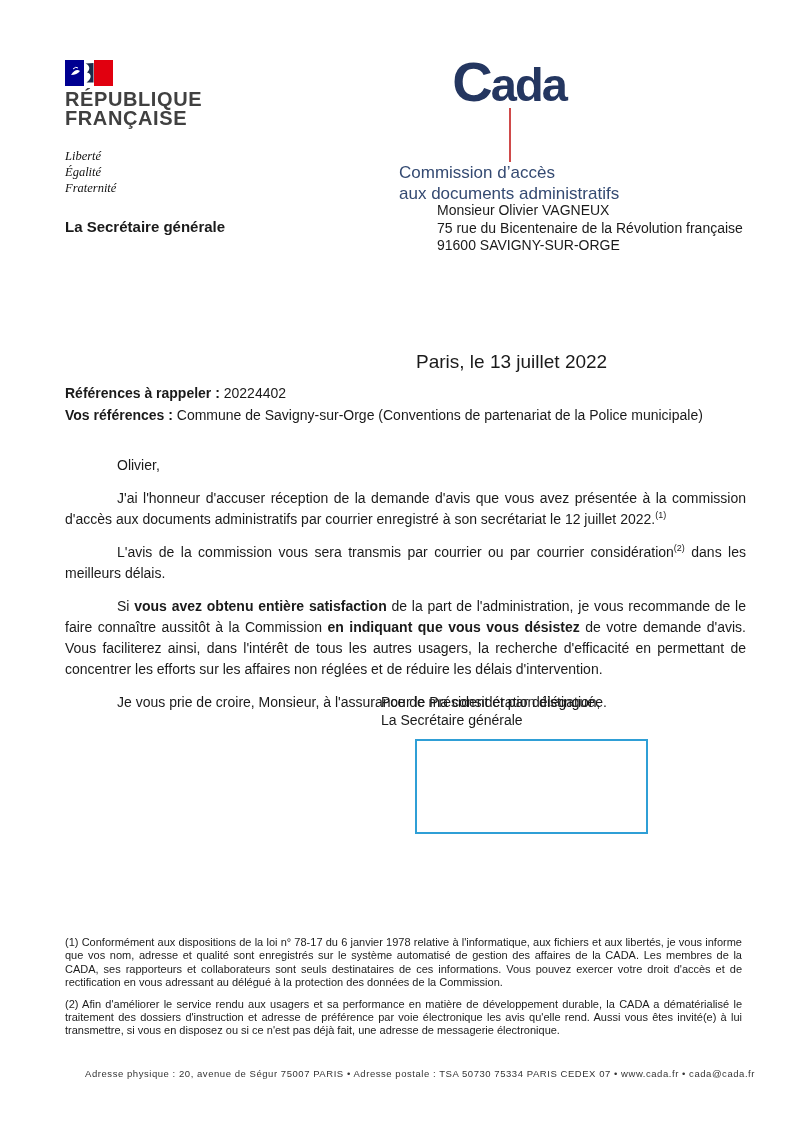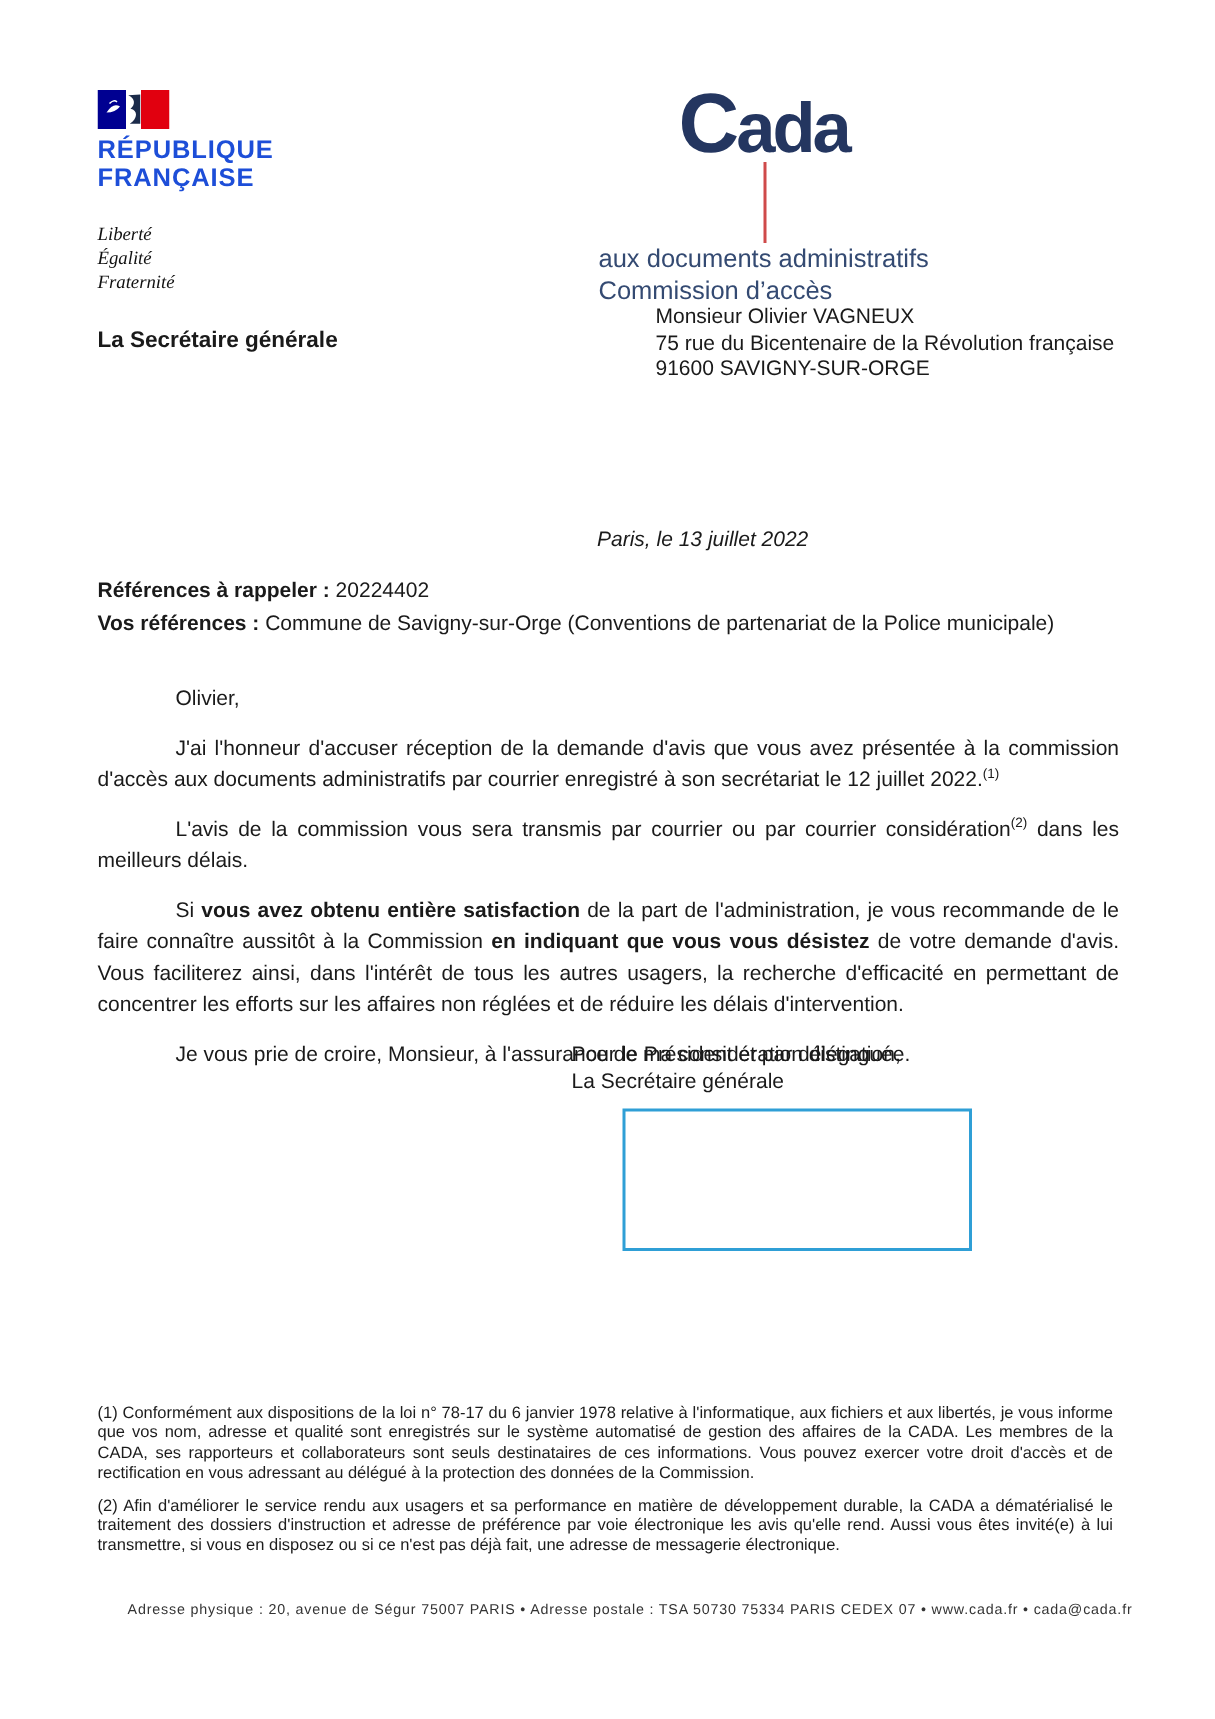--- a/index.html
+++ b/index.html
@@ -15,24 +15,24 @@
     height: 1146px;
     background: #ffffff;
     overflow: hidden;
   }
 
   
   .logo-rf { position: absolute; left: 65px; top: 60px; }
   .rf-flag { display: block; margin-bottom: 4px; }
   .rf-name {
     font-weight: bold;
-    font-size: 17px;
+    font-size: 20px;
     line-height: 19px;
     letter-spacing: 0.6px;
-    color: #1d4ed8;
+    color: #404040;
   }
   .rf-motto {
     margin-top: 20px;
     font-family: Liberation Serif, serif;
     font-style: italic;
     font-size: 12.5px;
     line-height: 16px;
     color: #111111;
   }
 
@@ -61,23 +61,22 @@
   
   .sender-title {
     position: absolute; left: 65px; top: 218px;
     font-weight: bold; font-size: 15px;
   }
   .recipient {
     position: absolute; left: 398px; top: 202px;
     font-size: 14px; line-height: 17.5px; margin-left: 39px;
   }
   .dateline {
-    position: absolute; left: 398px; top: 351px;
-    font-size: 14px;
-    font-style: italic;
+    position: absolute; left: 416px; top: 351px;
+    font-size: 19px;
   }
   .refs {
     position: absolute; left: 65px; top: 383px;
     font-size: 14px; line-height: 21.5px; width: 690px;
   }
   .refs b { font-weight: bold; }
 
   
   .letter-body {
     position: absolute; left: 65px; top: 455px; width: 681px;
@@ -137,22 +136,22 @@
       <div>Liberté</div>
       <div>Égalité</div>
       <div>Fraternité</div>
     </div>
   </div>
 
   <div class="logo-cada">
     <div class="cada-wordmark"><span class="cada-c">C</span><span>ada</span></div>
     <div class="cada-sep"></div>
     <div class="cada-subtitle">
+      <div>Commission d’accès</div>
       <div>aux documents administratifs</div>
-      <div>Commission d’accès</div>
     </div>
   </div>
 
   <div class="sender-title">La Secrétaire générale</div>
 
   <div class="recipient">
     <div>Monsieur Olivier VAGNEUX</div>
     <div>75 rue du Bicentenaire de la Révolution française</div>
     <div>91600 SAVIGNY-SUR-ORGE</div>
   </div>

